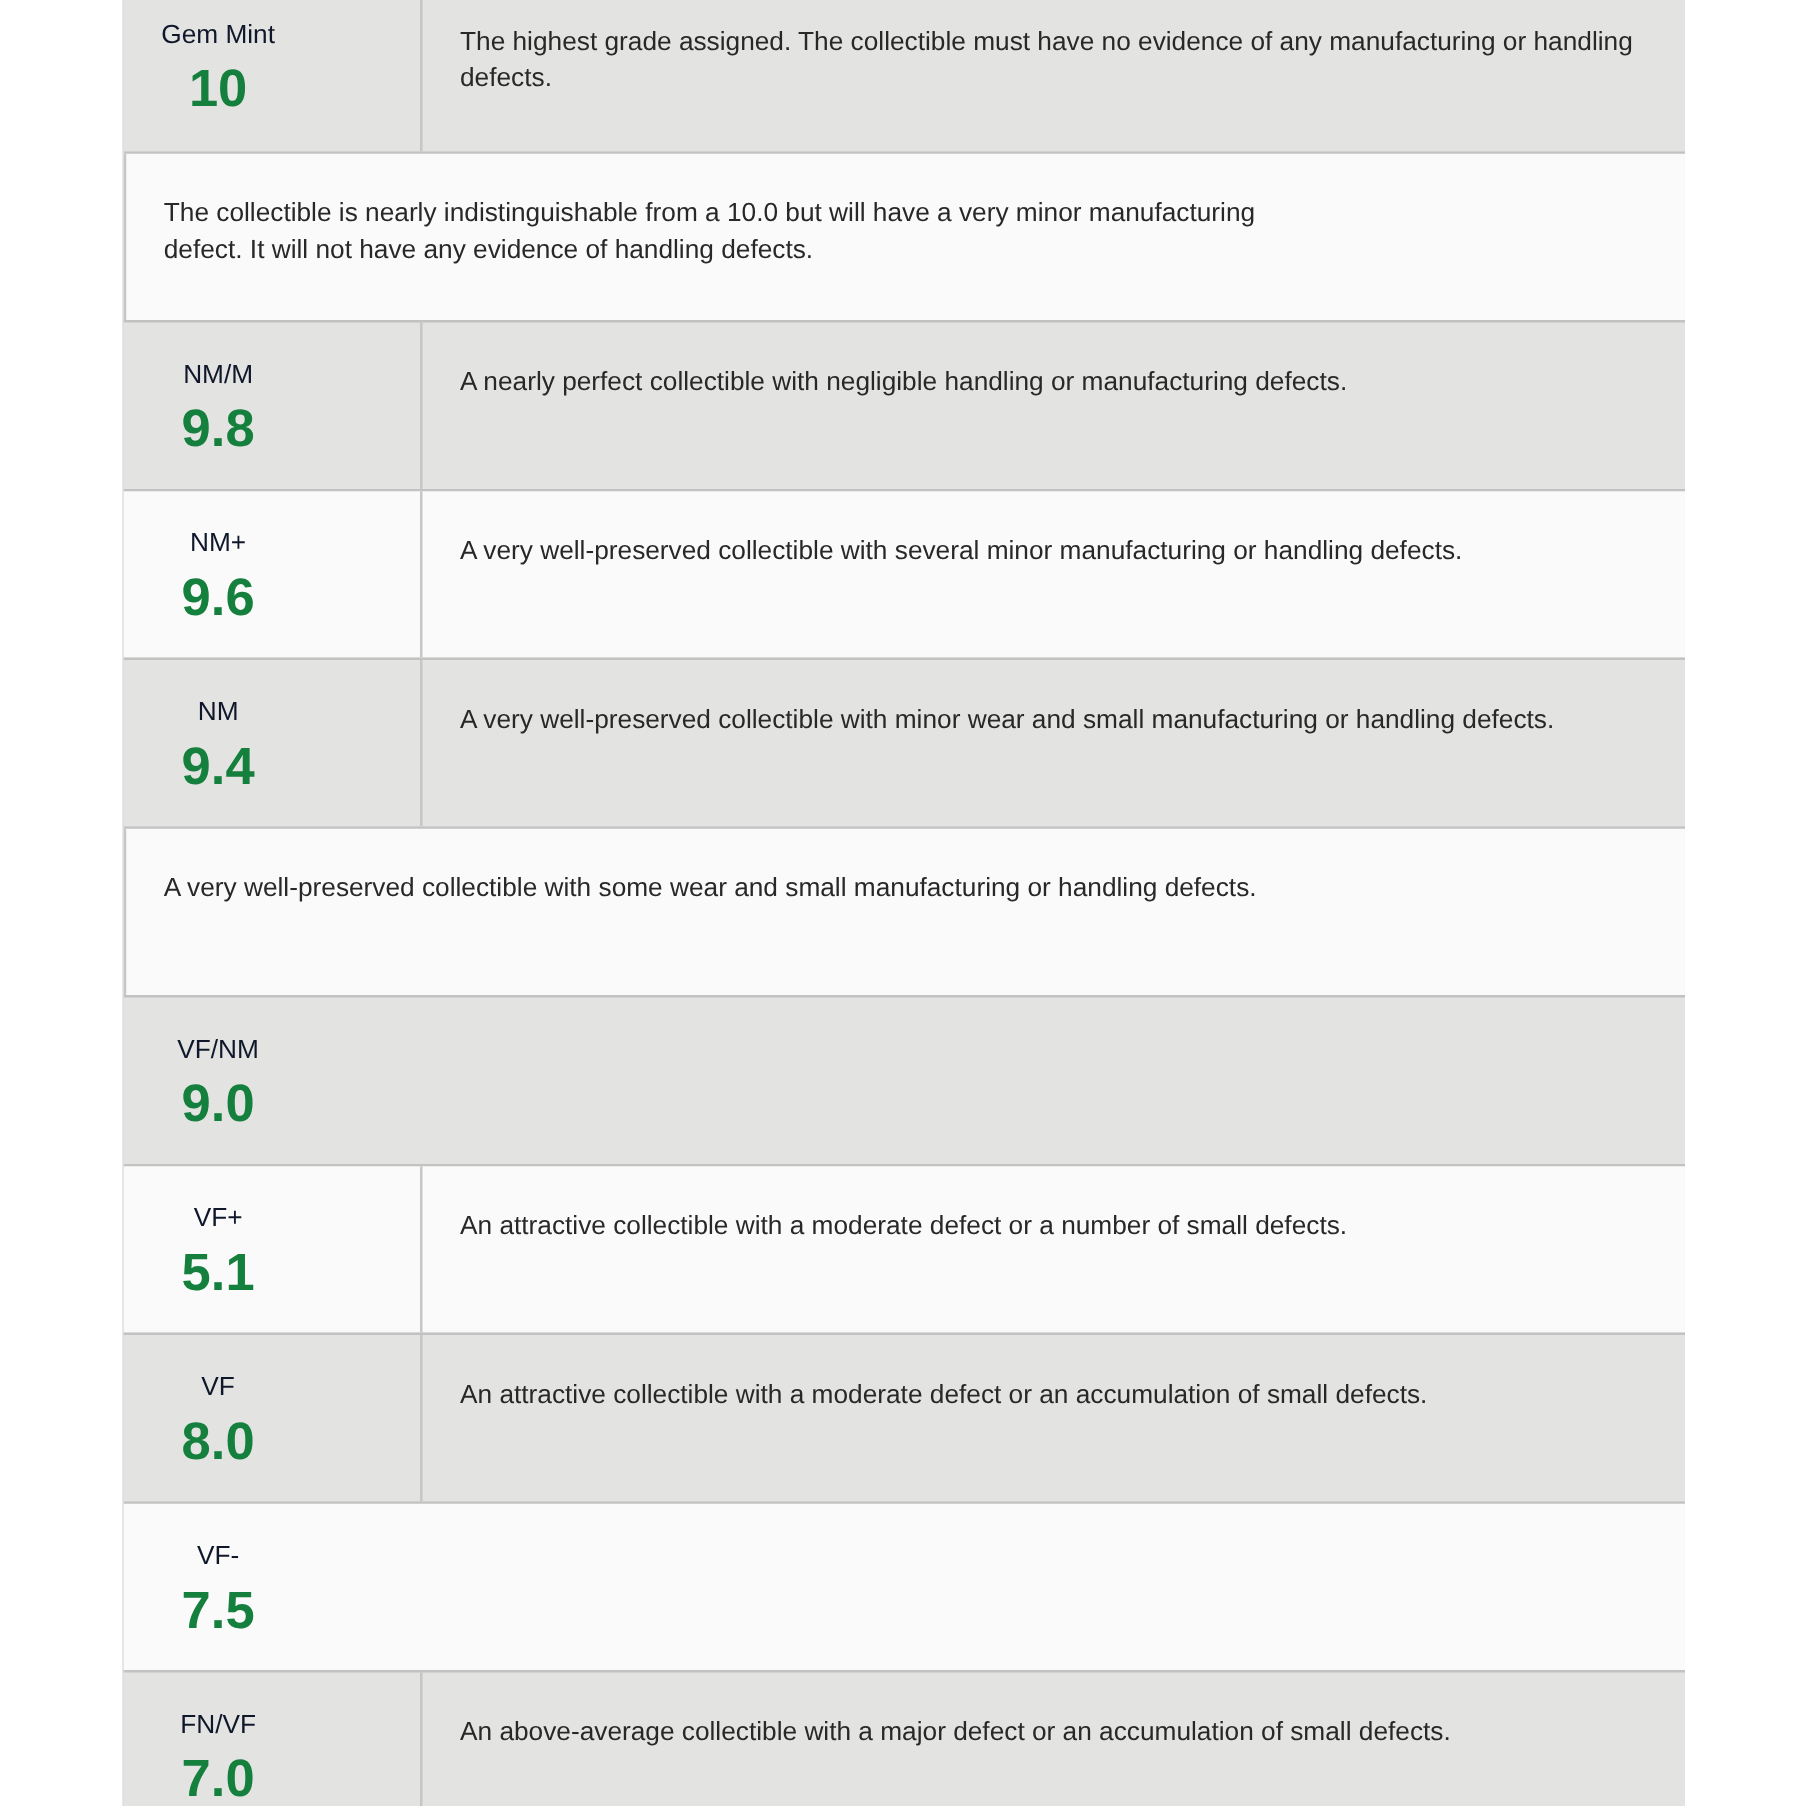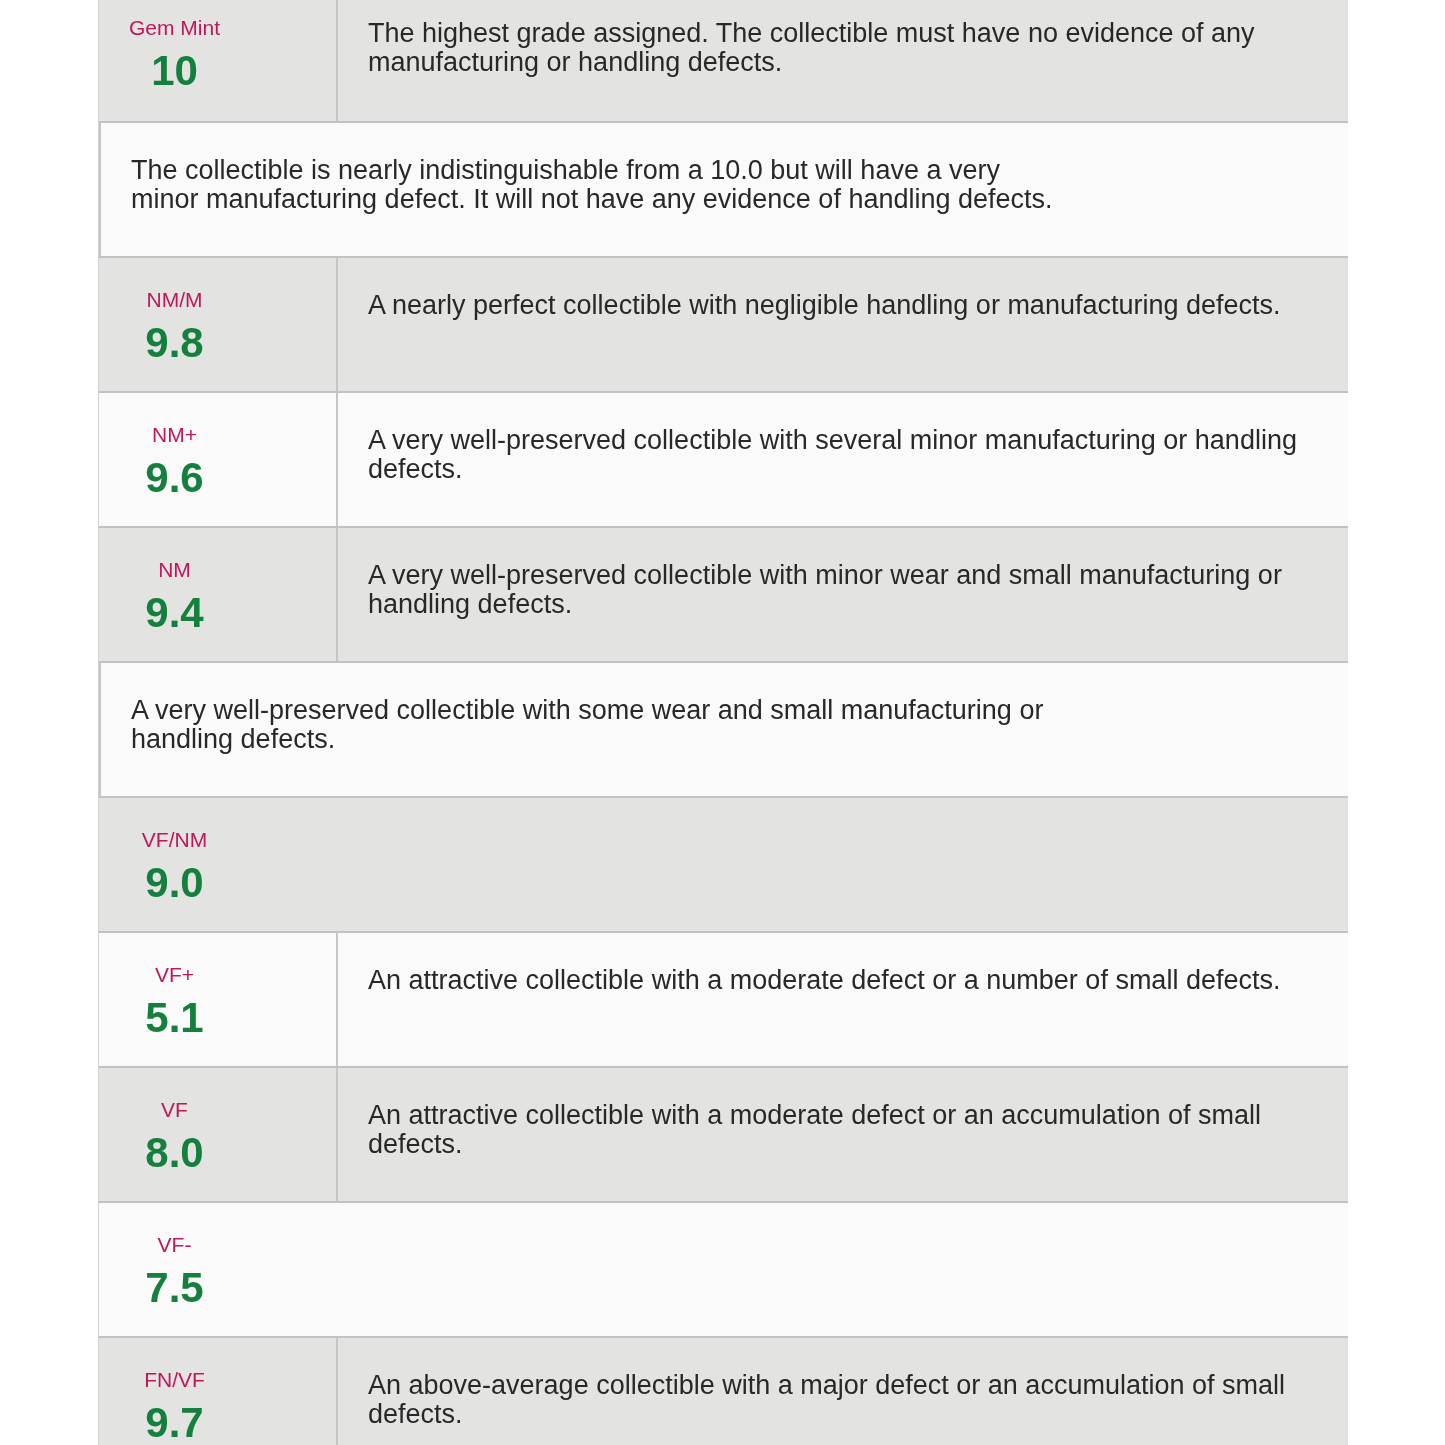--- a/index.html
+++ b/index.html
@@ -39,38 +39,38 @@
   .grade-cell {
     width: 237px;
     box-sizing: border-box;
     padding: 30px 86px 0 0;
     text-align: center;
     flex: none;
   }
   .grade-name {
     font-size: 21px;
     line-height: 24px;
-    color: #be185d;
+    color: #0f172a;
   }
   .grade-score {
     margin-top: 9px;
     font-size: 42px;
     line-height: 44px;
     font-weight: bold;
     color: #15803d;
   }
   .desc-cell {
     flex: 1;
     box-sizing: border-box;
     border-left: 2px solid #c6c6c6;
     padding: 33px 38px 0 30px;
   }
   .desc-text {
     max-width: 940px;
-    font-size: 27px;
+    font-size: 21px;
     line-height: 29px;
     color: #282828;
   }
 </style>
 </head>
 <body>
 
 <div id="screen">
   <div class="grading-table">
 
@@ -156,21 +156,21 @@
     <div class="grade-row">
       <div class="grade-cell">
         <div class="grade-name">VF-</div>
         <div class="grade-score">7.5</div>
       </div>
     </div>
 
     <div class="grade-row">
       <div class="grade-cell">
         <div class="grade-name">FN/VF</div>
-        <div class="grade-score">9.7</div>
+        <div class="grade-score">7.0</div>
       </div>
       <div class="desc-cell">
         <div class="desc-text">An above-average collectible with a major defect or an accumulation of small defects.</div>
       </div>
     </div>
 
   </div>
 </div>
 
 </body></html>

